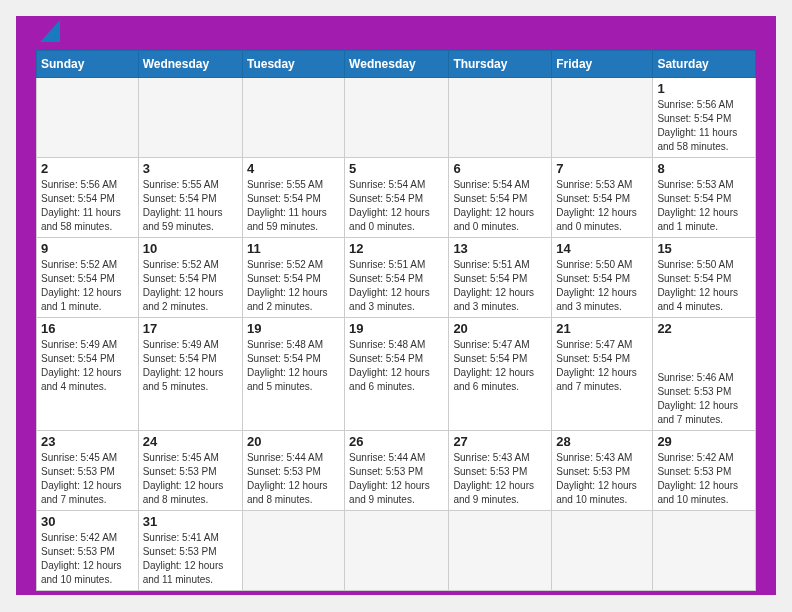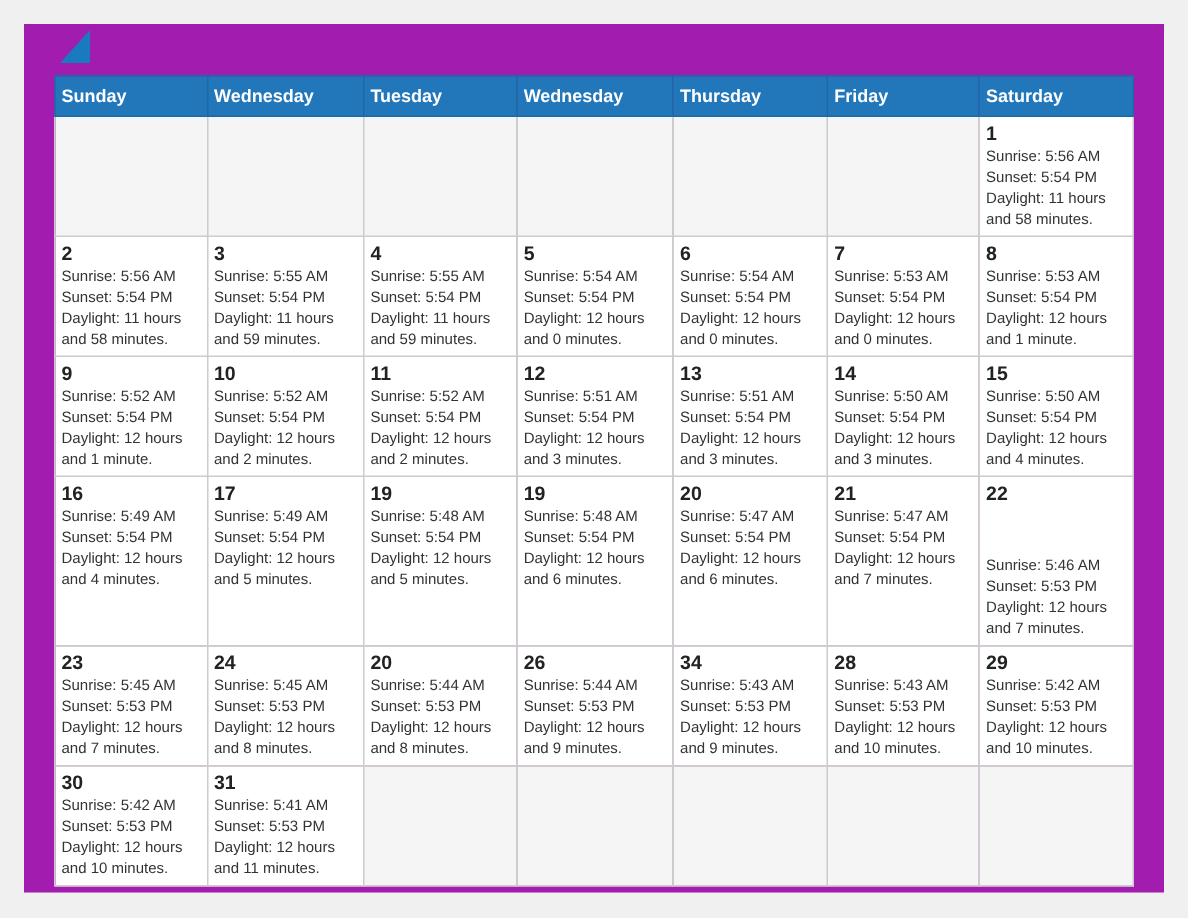--- a/index.html
+++ b/index.html
@@ -289,21 +289,21 @@
 Sunset: 5:53 PM
 Daylight: 12 hours and 8 minutes.</div>
           </td>
           <td>
             <div class="day-number">26</div>
             <div class="day-info" style="white-space: pre-line;">Sunrise: 5:44 AM
 Sunset: 5:53 PM
 Daylight: 12 hours and 9 minutes.</div>
           </td>
           <td>
-            <div class="day-number">34</div>
+            <div class="day-number">27</div>
             <div class="day-info" style="white-space: pre-line;">Sunrise: 5:43 AM
 Sunset: 5:53 PM
 Daylight: 12 hours and 9 minutes.</div>
           </td>
           <td>
             <div class="day-number">28</div>
             <div class="day-info" style="white-space: pre-line;">Sunrise: 5:43 AM
 Sunset: 5:53 PM
 Daylight: 12 hours and 10 minutes.</div>
           </td>

